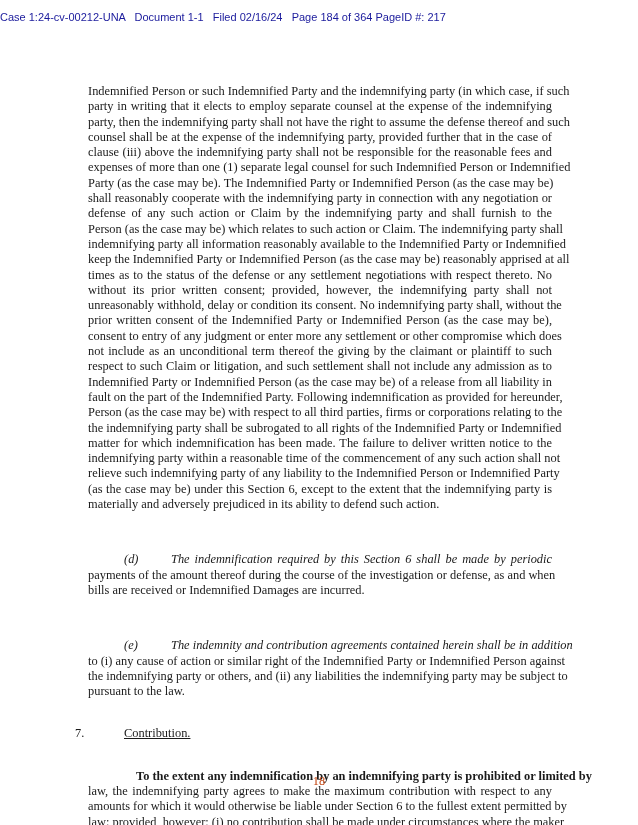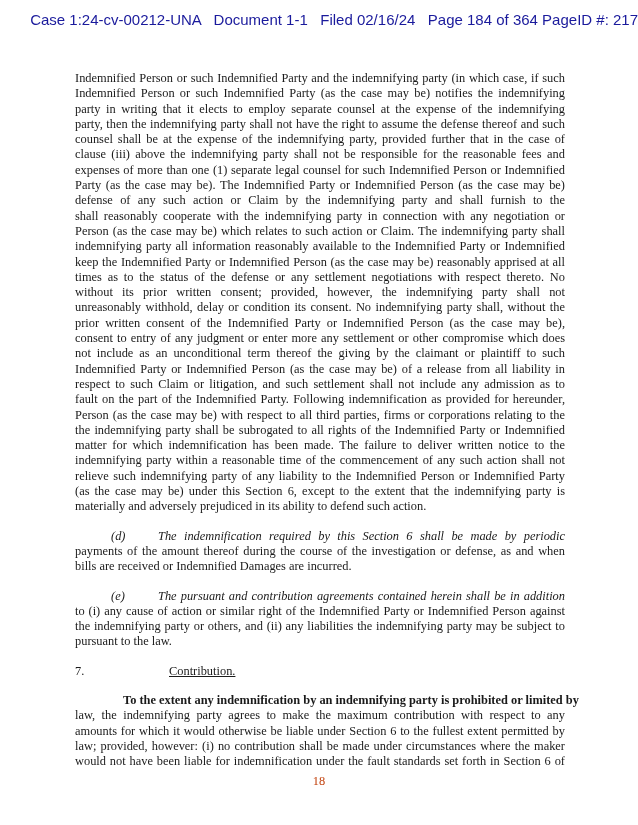--- a/index.html
+++ b/index.html
@@ -1,67 +1,66 @@
 <!DOCTYPE html>
 <html><head>
 <meta charset="utf-8">
 <style>
   html, body { margin: 0; padding: 0; background: #ffffff; }
   body { width: 638px; height: 825px; position: relative; overflow: hidden; }
   .header {
-    position: absolute; top: 11px; left: 0; width: 638px; text-align: right;
-    font-family: "Liberation Sans", sans-serif; font-size: 15px; color: #1a1a9c;
+    position: absolute; top: 11px; left: 0; width: 638px; text-align: left;
+    font-family: "Liberation Sans", sans-serif; font-size: 11px; color: #1a1a9c;
     white-space: pre; letter-spacing: 0px;
   }
   .page {
     position: absolute; left: 75px; top: 71px; width: 490px;
     font-family: "Liberation Serif", serif; font-size: 12.4px; line-height: 15.3px; color: #1a1a1a;
   }
-  .para { text-align: justify; margin: 0; }
+  .para { text-align: justify; margin: 13px; }
   .line { display: block; text-align: justify; text-align-last: justify; white-space: nowrap; height: 15.3px; }
   .line.last { text-align-last: left; }
   .gap { height: 14px; }
   .indent { padding-left: 36px; font-style: italic; }
   .label { display: inline-block; width: 47px; }
   .heading { display: block; height: 15.3px; }
   .heading .num { display: inline-block; width: 49px; }
-  .heading .title { text-decoration: underline; margin-left: 45px; }
+  .heading .title { text-decoration: underline; }
   .footer {
     position: absolute; top: 774px; left: 0; width: 638px; text-align: center;
     font-family: "Liberation Serif", serif; font-size: 12.4px; color: #c2410c;
   }
 </style>
 </head>
 <body>
 
 <div class="header">Case 1:24-cv-00212-UNA   Document 1-1   Filed 02/16/24   Page 184 of 364 PageID #: 217</div>
 
 <div class="page">
   <div class="para">
     <span class="line">Indemnified Person or such Indemnified Party and the indemnifying party (in which case, if such</span>
-    <span class="line">Indemnified Person or such Indemnified Party (as the case may be) notifies the indemnifying</span>
     <span class="line">party in writing that it elects to employ separate counsel at the expense of the indemnifying</span>
     <span class="line">party, then the indemnifying party shall not have the right to assume the defense thereof and such</span>
     <span class="line">counsel shall be at the expense of the indemnifying party, provided further that in the case of</span>
     <span class="line">clause (iii) above the indemnifying party shall not be responsible for the reasonable fees and</span>
     <span class="line">expenses of more than one (1) separate legal counsel for such Indemnified Person or Indemnified</span>
     <span class="line">Party (as the case may be).  The Indemnified Party or Indemnified Person (as the case may be)</span>
+    <span class="line">shall reasonably cooperate with the indemnifying party in connection with any negotiation or</span>
     <span class="line">defense of any such action or Claim by the indemnifying party and shall furnish to the</span>
-    <span class="line">shall reasonably cooperate with the indemnifying party in connection with any negotiation or</span>
     <span class="line">Person (as the case may be) which relates to such action or Claim.  The indemnifying party shall</span>
     <span class="line">indemnifying party all information reasonably available to the Indemnified Party or Indemnified</span>
     <span class="line">keep the Indemnified Party or Indemnified Person (as the case may be) reasonably apprised at all</span>
     <span class="line">times as to the status of the defense or any settlement negotiations with respect thereto.  No</span>
     <span class="line">without its prior written consent; provided, however, the indemnifying party shall not</span>
     <span class="line">unreasonably withhold, delay or condition its consent.  No indemnifying party shall, without the</span>
     <span class="line">prior written consent of the Indemnified Party or Indemnified Person (as the case may be),</span>
     <span class="line">consent to entry of any judgment or enter more any settlement or other compromise which does</span>
     <span class="line">not include as an unconditional term thereof the giving by the claimant or plaintiff to such</span>
+    <span class="line">respect to such Claim or litigation, and such settlement shall not include any admission as to</span>
     <span class="line">Indemnified Party or Indemnified Person (as the case may be) of a release from all liability in</span>
-    <span class="line">respect to such Claim or litigation, and such settlement shall not include any admission as to</span>
     <span class="line">fault on the part of the Indemnified Party.  Following indemnification as provided for hereunder,</span>
     <span class="line">Person (as the case may be) with respect to all third parties, firms or corporations relating to the</span>
     <span class="line">the indemnifying party shall be subrogated to all rights of the Indemnified Party or Indemnified</span>
     <span class="line">matter for which indemnification has been made.  The failure to deliver written notice to the</span>
     <span class="line">indemnifying party within a reasonable time of the commencement of any such action shall not</span>
     <span class="line">relieve such indemnifying party of any liability to the Indemnified Person or Indemnified Party</span>
     <span class="line">(as the case may be) under this Section 6, except to the extent that the indemnifying party is</span>
     <span class="line last">materially and adversely prejudiced in its ability to defend such action.</span>
   </div>
 
@@ -69,21 +68,21 @@
 
   <div class="para">
     <span class="line indent"><span class="label">(d)</span><span>The indemnification required by this Section 6 shall be made by periodic</span></span>
     <span class="line">payments of the amount thereof during the course of the investigation or defense, as and when</span>
     <span class="line last">bills are received or Indemnified Damages are incurred.</span>
   </div>
 
   <div class="gap"></div>
 
   <div class="para">
-    <span class="line indent"><span class="label">(e)</span><span>The pursuant and contribution agreements contained herein shall be in addition</span></span>
+    <span class="line indent"><span class="label">(e)</span><span>The indemnity and contribution agreements contained herein shall be in addition</span></span>
     <span class="line">to (i) any cause of action or similar right of the Indemnified Party or Indemnified Person against</span>
     <span class="line">the indemnifying party or others, and (ii) any liabilities the indemnifying party may be subject to</span>
     <span class="line last">pursuant to the law.</span>
   </div>
 
   <div class="gap"></div>
 
   <div class="heading">
     <span class="num">7.</span><span class="title">Contribution.</span>
   </div>

